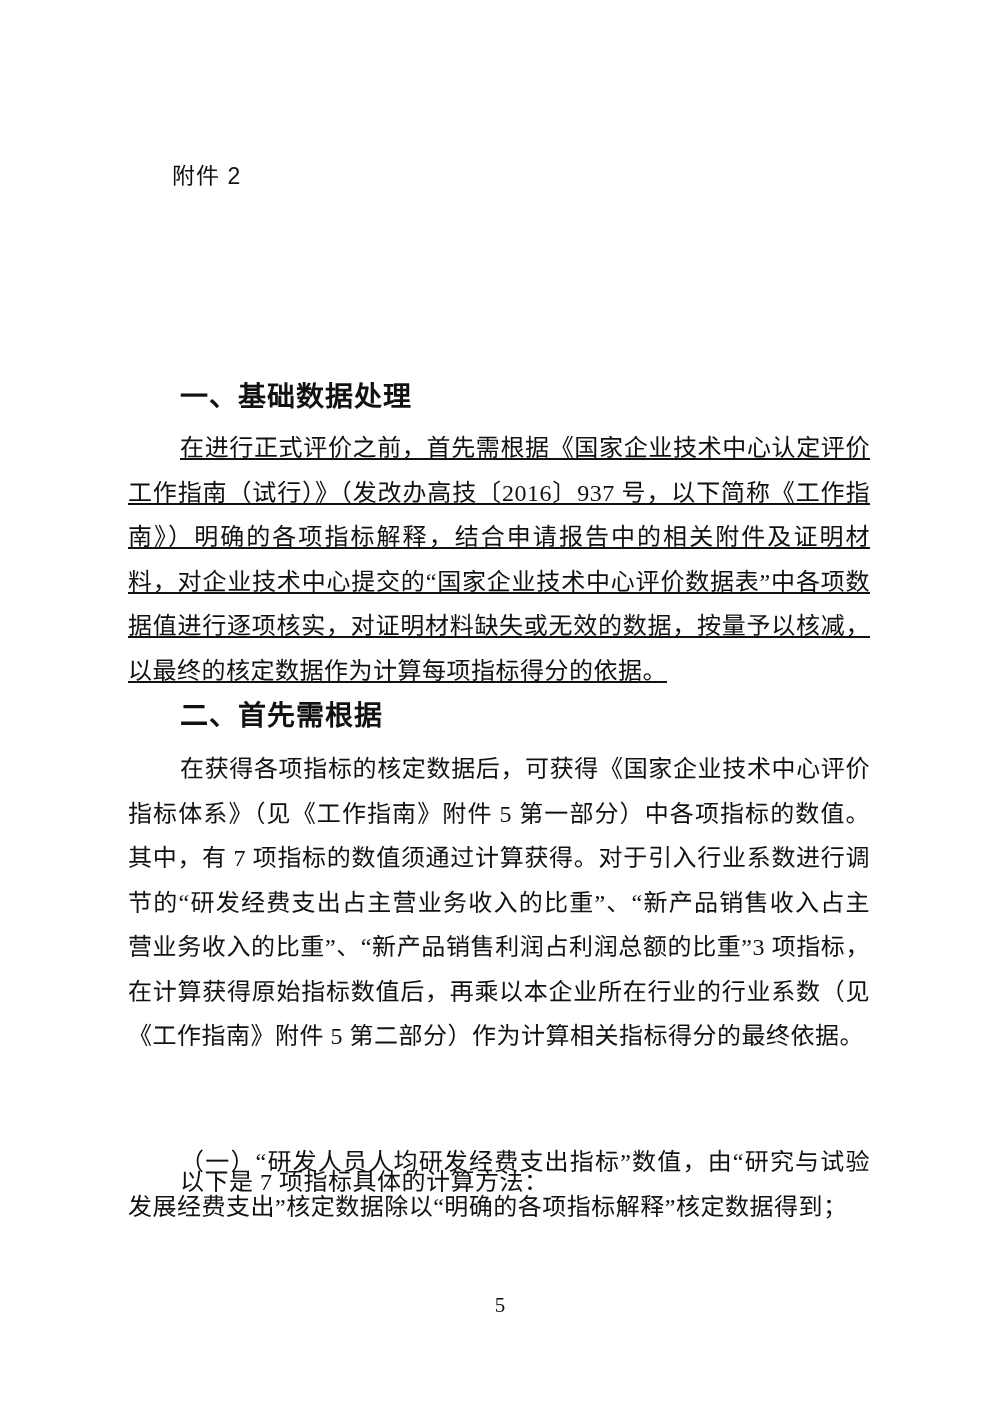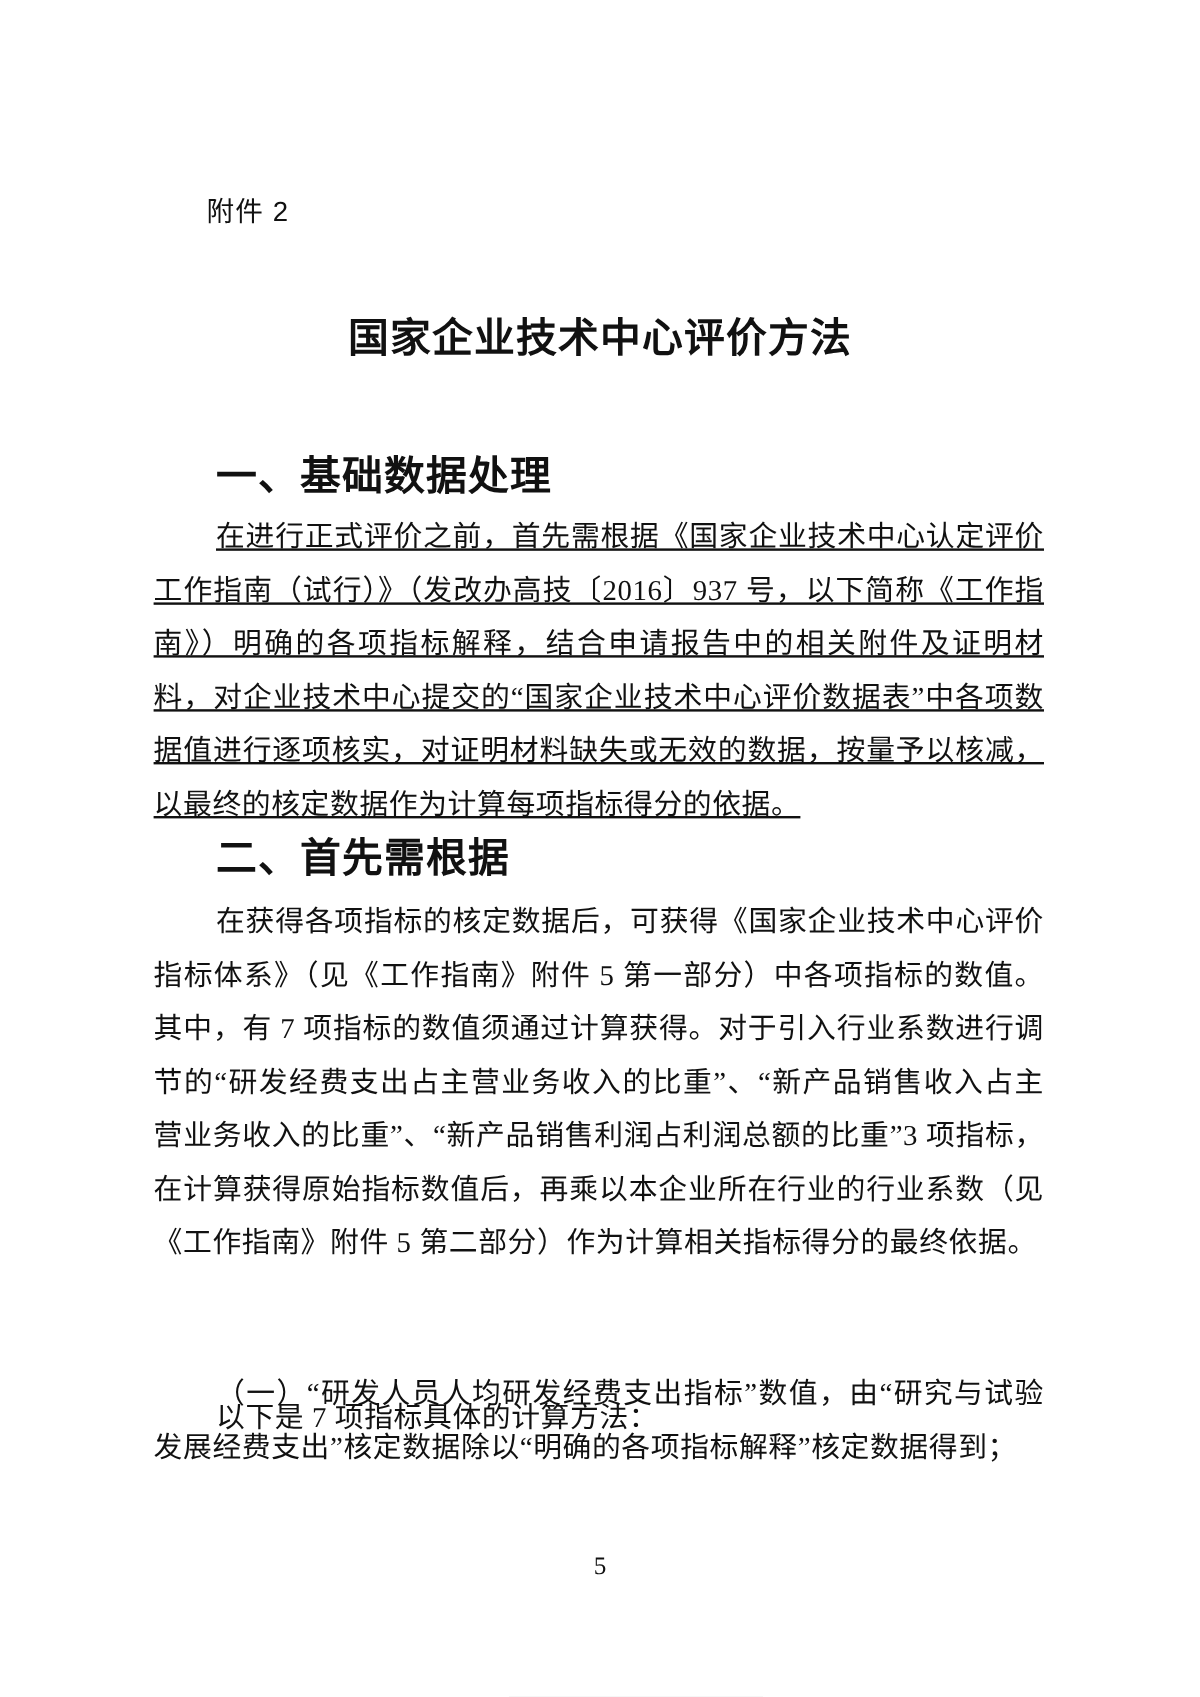--- a/index.html
+++ b/index.html
@@ -54,21 +54,21 @@
     text-indent: 52px;
   }
   .section-heading {
     position: absolute;
     left: 128px;
     width: 742px;
     margin: 0;
     padding-left: 52px;
     font-family: "Liberation Sans", "DejaVu Sans", sans-serif;
     font-weight: 700;
-    font-size: 34px;
+    font-size: 28px;
     line-height: 34px;
     letter-spacing: 1px;
   }
   .intro-pos    { top: 315px; }
   .heading1-pos { top: 380px; }
   .para1-pos    { top: 426px; text-decoration: underline; }
   .heading2-pos { top: 699px; }
   .para2-pos    { top: 747px; }
   .para3-pos    { top: 1160px; font-family: Liberation Serif, serif; }
   .para4-pos    { top: 1140px; }
@@ -82,21 +82,20 @@
     line-height: 28px;
   }
 </style>
 </head>
 <body>
 
 <div class="page">
 
   <div class="attachment-label">附件 2</div>
 
-  <h1 class="doc-title">国家企业技术中心评价方法</h1>
 
 
   <h2 class="section-heading heading1-pos">一、基础数据处理</h2>
 
   <p class="body-text indent-2 para1-pos">在进行正式评价之前，首先需根据《国家企业技术中心认定评价工作指南（试行）》（发改办高技〔2016〕937 号，以下简称《工作指南》）明确的各项指标解释，结合申请报告中的相关附件及证明材料，对企业技术中心提交的“国家企业技术中心评价数据表”中各项数据值进行逐项核实，对证明材料缺失或无效的数据，按量予以核减，以最终的核定数据作为计算每项指标得分的依据。</p>
 
   <h2 class="section-heading heading2-pos">二、首先需根据</h2>
 
   <p class="body-text indent-2 para2-pos">在获得各项指标的核定数据后，可获得《国家企业技术中心评价指标体系》（见《工作指南》附件 5 第一部分）中各项指标的数值。其中，有 7 项指标的数值须通过计算获得。对于引入行业系数进行调节的“研发经费支出占主营业务收入的比重”、“新产品销售收入占主营业务收入的比重”、“新产品销售利润占利润总额的比重”3 项指标，在计算获得原始指标数值后，再乘以本企业所在行业的行业系数（见《工作指南》附件 5 第二部分）作为计算相关指标得分的最终依据。</p>
 

